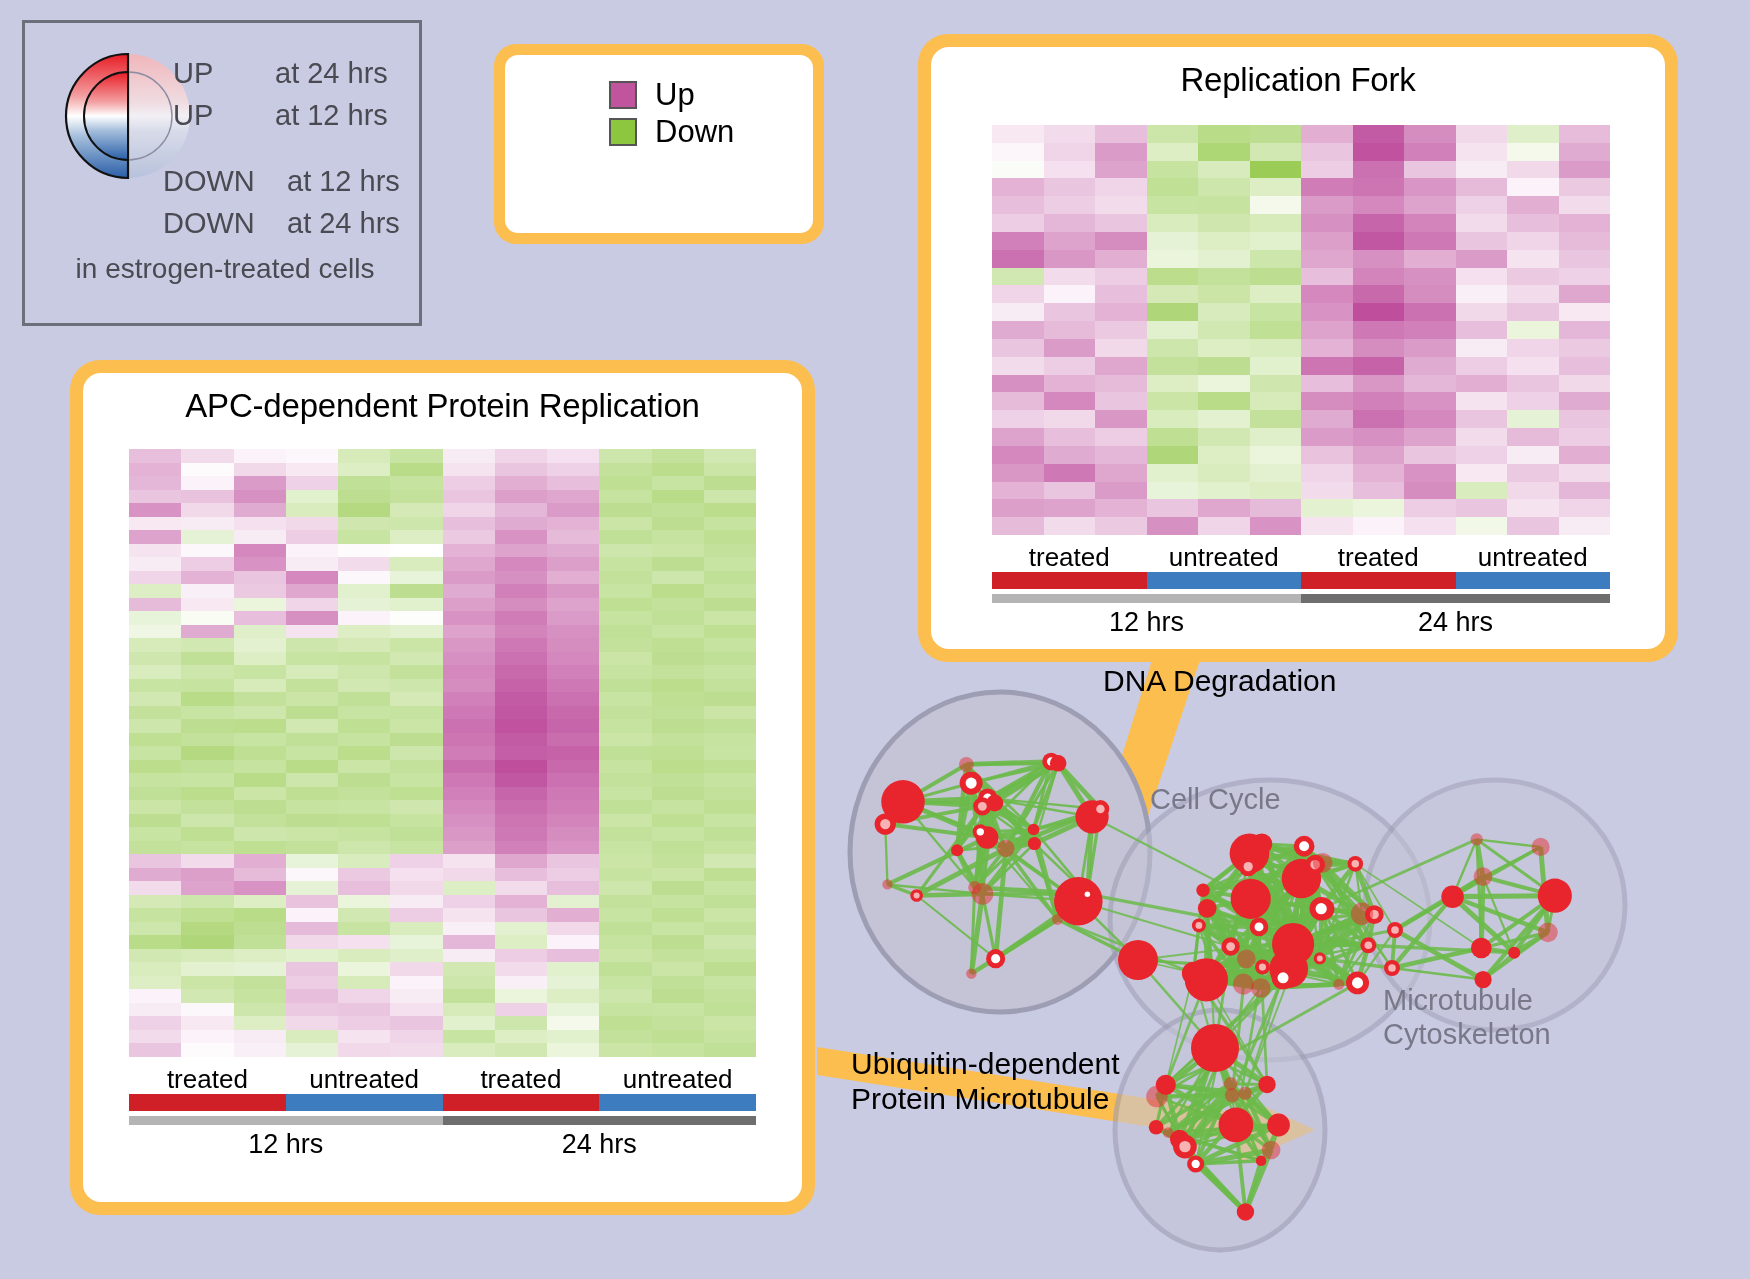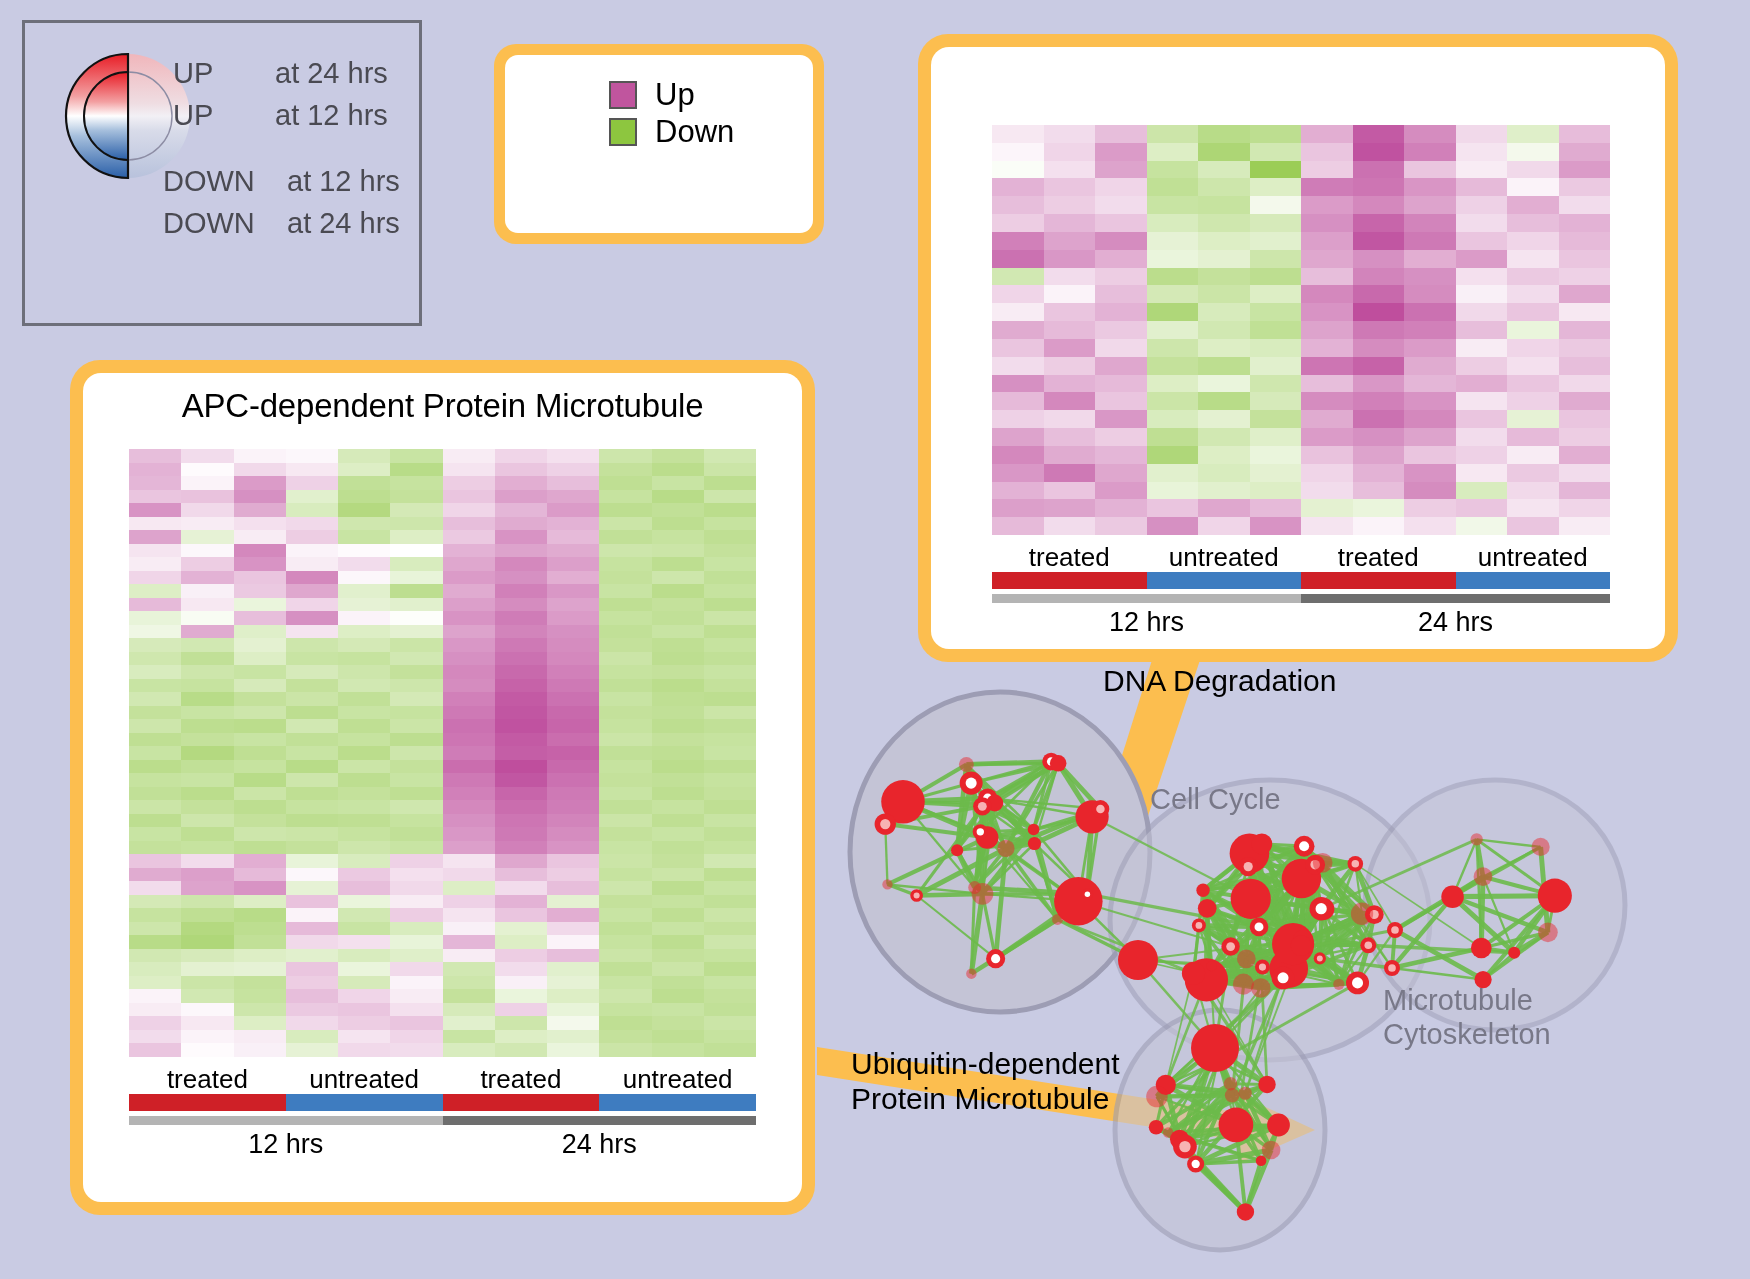--- a/index.html
+++ b/index.html
@@ -110,40 +110,42 @@
   <div class="abs legend-rowtxt" style="left:148px;top:78px;">UP</div>
   <div class="abs legend-rowtxt" style="left:250px;top:78px;">at 12 hrs</div>
 
   <div class="abs legend-rowtxt" style="left:138px;top:144px;">DOWN</div>
   <div class="abs legend-rowtxt" style="left:262px;top:144px;">at 12 hrs</div>
 
   <div class="abs legend-rowtxt" style="left:138px;top:186px;">DOWN</div>
   <div class="abs legend-rowtxt" style="left:262px;top:186px;">at 24 hrs</div>
 
   <div class="abs" id="legend-footer">
+    <div>in estrogen-treated cells</div>
   </div>
 </div>
 
 <div class="abs" id="ud-legend">
   <div id="ud-legend-inner">
     <div id="ud-title">
     </div>
     <div class="ud-row">
       <span class="ud-swatch" id="sw-up" style="background: rgb(192, 85, 158);"></span>
       <span class="ud-label">Up</span>
     </div>
     <div class="ud-row">
       <span class="ud-swatch" id="sw-down" style="background: rgb(141, 198, 63);"></span>
       <span class="ud-label">Down</span>
     </div>
   </div>
 </div>
 
 <div class="abs panel" id="panel-replication">
   <div class="panel-inner">
+    <div class="panel-title">Replication Fork</div>
     <div class="abs hm" id="hm-rep" style="left: 61px; top: 78px; width: 618px; height: 410px; grid-template-columns: repeat(12, 1fr); grid-template-rows: repeat(23, 1fr);">
         <div class="hm-cell" style="background: rgb(247, 232, 242);"></div>
         <div class="hm-cell" style="background: rgb(242, 220, 236);"></div>
         <div class="hm-cell" style="background: rgb(231, 190, 219);"></div>
         <div class="hm-cell" style="background: rgb(204, 229, 169);"></div>
         <div class="hm-cell" style="background: rgb(184, 220, 136);"></div>
         <div class="hm-cell" style="background: rgb(189, 222, 144);"></div>
         <div class="hm-cell" style="background: rgb(226, 174, 210);"></div>
         <div class="hm-cell" style="background: rgb(195, 90, 164);"></div>
         <div class="hm-cell" style="background: rgb(213, 140, 191);"></div>
@@ -435,21 +437,21 @@
       <div class="time-labels" id="ax-rep-tlabels">
           <div>12 hrs</div>
           <div>24 hrs</div>
         </div>
     </div>
   </div>
 </div>
 
 <div class="abs panel" id="panel-apc">
   <div class="panel-inner">
-    <div class="panel-title">APC-dependent Protein Microtubule</div>
+    <div class="panel-title">APC-dependent Protein Replication</div>
     <div class="abs hm" id="hm-apc" style="left: 46px; top: 76px; width: 627px; height: 608px; grid-template-columns: repeat(12, 1fr); grid-template-rows: repeat(45, 1fr);">
         <div class="hm-cell" style="background: rgb(231, 190, 219);"></div>
         <div class="hm-cell" style="background: rgb(242, 220, 236);"></div>
         <div class="hm-cell" style="background: rgb(251, 243, 249);"></div>
         <div class="hm-cell" style="background: rgb(252, 247, 251);"></div>
         <div class="hm-cell" style="background: rgb(214, 234, 186);"></div>
         <div class="hm-cell" style="background: rgb(200, 228, 163);"></div>
         <div class="hm-cell" style="background: rgb(248, 236, 244);"></div>
         <div class="hm-cell" style="background: rgb(240, 213, 232);"></div>
         <div class="hm-cell" style="background: rgb(244, 224, 238);"></div>

